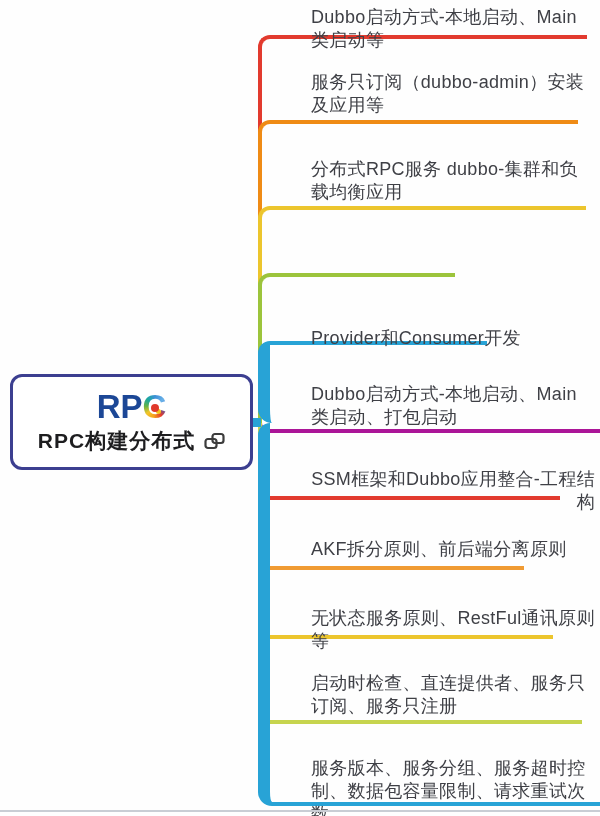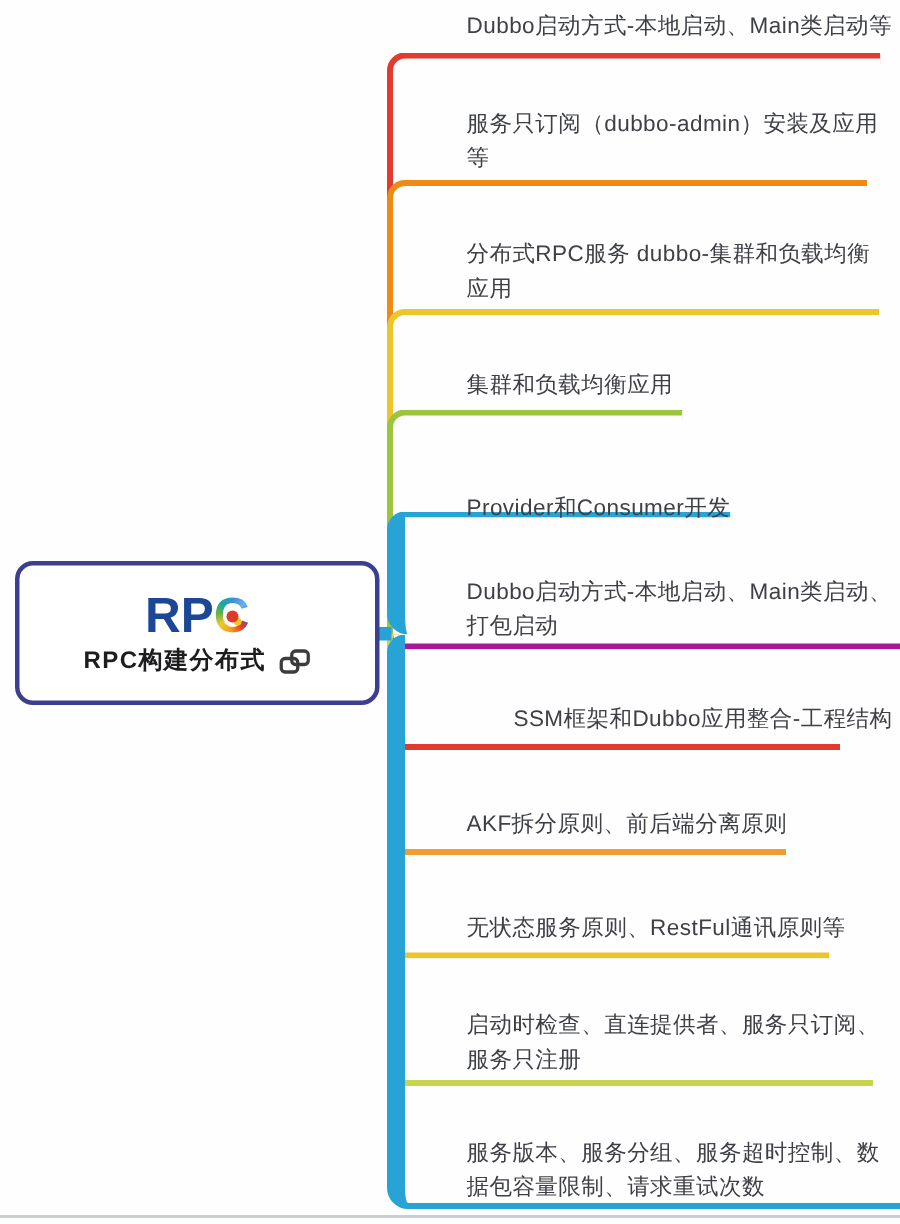--- a/index.html
+++ b/index.html
@@ -20,21 +20,21 @@
   .b5{top:341px;height:82px;width:229px;z-index:5;}
   .b6{top:423px;height:10px;width:342px;z-index:6;border-bottom-left-radius:8px;}
   .b7{top:423px;height:77px;width:302px;z-index:7;}
   .b8{top:423px;height:147px;width:266px;z-index:8;}
   .b9{top:423px;height:216px;width:295px;z-index:9;}
   .b10{top:423px;height:301px;width:324px;z-index:10;}
   .b11{top:423px;height:383px;width:342px;z-index:11;}
   
   .label{
     position:absolute;left:311px;width:284px;
-    font-size:15px;line-height:23px;color:#3f4046;
+    font-size:18px;line-height:23px;color:#3f4046;
     letter-spacing:.3px;z-index:15;
   }
   .l1{top:6px;}
   .l2{top:71px;}
   .l3{top:158px;}
   .l4{top:245px;}
   .l5{top:327px;}
   .l6{top:383px;}
   .l7{top:468px;text-align:right;}
   .l8{top:538px;}
@@ -58,21 +58,21 @@
   }
   .logo .c::after{
     content:'';position:absolute;left:8px;top:14px;width:8px;height:8px;
     border-radius:50%;background:#e0392b;
   }
   .logo .c::before{
     content:'';position:absolute;left:13px;top:19px;width:5px;height:5px;
     border-radius:50%;background:#f5c518;
   }
   .title-row{display:flex;align-items:center;gap:9px;}
-  .title-row .title{font-size:16px;font-weight:700;color:#1d1d1f;letter-spacing:1px;}
+  .title-row .title{font-size:21px;font-weight:700;color:#1d1d1f;letter-spacing:1px;}
   .link-icon{display:block;}
   
   .bottom-line{position:absolute;left:0;top:810px;width:600px;height:2px;background:#c9cdd4;z-index:30;}
 </style>
 </head>
 <body>
 
 <div class="canvas">
 
   <div class="elbow up b1" style="border-color: rgb(226, 58, 46);"></div>
@@ -83,21 +83,20 @@
   <div class="elbow down b6" style="border-color: rgb(171, 21, 152);"></div>
   <div class="elbow down b7" style="border-color: rgb(226, 58, 46);"></div>
   <div class="elbow down b8" style="border-color: rgb(240, 155, 51);"></div>
   <div class="elbow down b9" style="border-color: rgb(236, 197, 45);"></div>
   <div class="elbow down b10" style="border-color: rgb(198, 212, 78);"></div>
   <div class="elbow down thick b11" style="border-color: rgb(40, 163, 214);"></div>
 
   <div class="label l1">Dubbo启动方式-本地启动、Main类启动等</div>
   <div class="label l2">服务只订阅（dubbo-admin）安装及应用等</div>
   <div class="label l3">分布式RPC服务 dubbo-集群和负载均衡应用</div>
-  <div class="label l4">集群和负载均衡应用</div>
   <div class="label l5">Provider和Consumer开发</div>
   <div class="label l6">Dubbo启动方式-本地启动、Main类启动、打包启动</div>
   <div class="label l7">SSM框架和Dubbo应用整合-工程结构</div>
   <div class="label l8">AKF拆分原则、前后端分离原则</div>
   <div class="label l9">无状态服务原则、RestFul通讯原则等</div>
   <div class="label l10">启动时检查、直连提供者、服务只订阅、服务只注册</div>
   <div class="label l11">服务版本、服务分组、服务超时控制、数据包容量限制、请求重试次数</div>
 
   <div class="stub" style="background-color: rgb(40, 163, 214);"></div>
 

